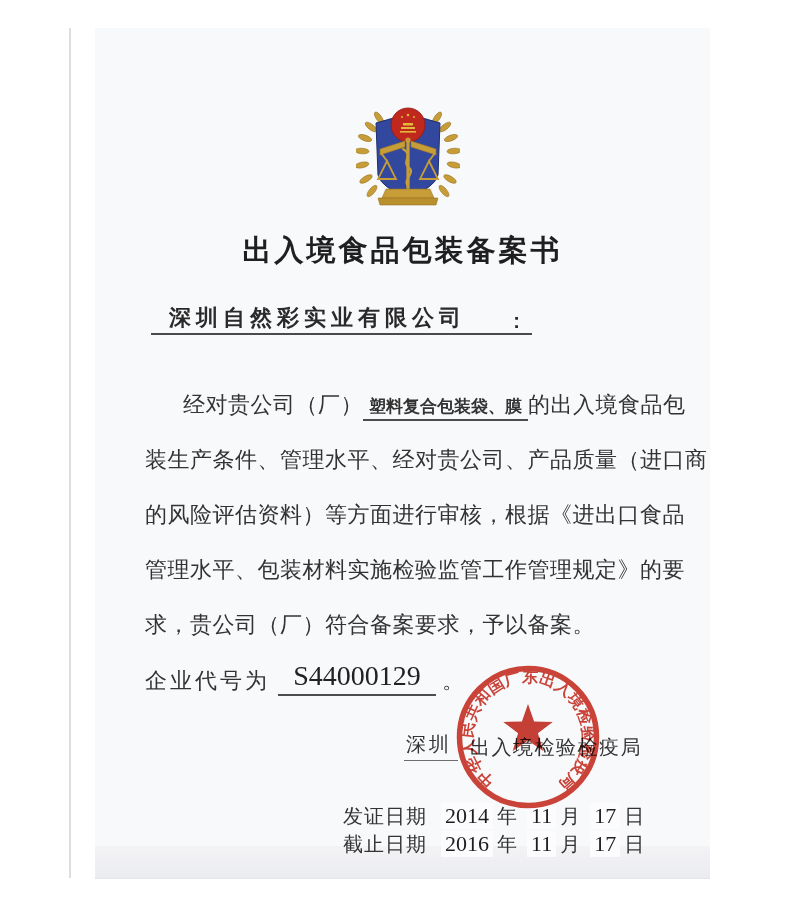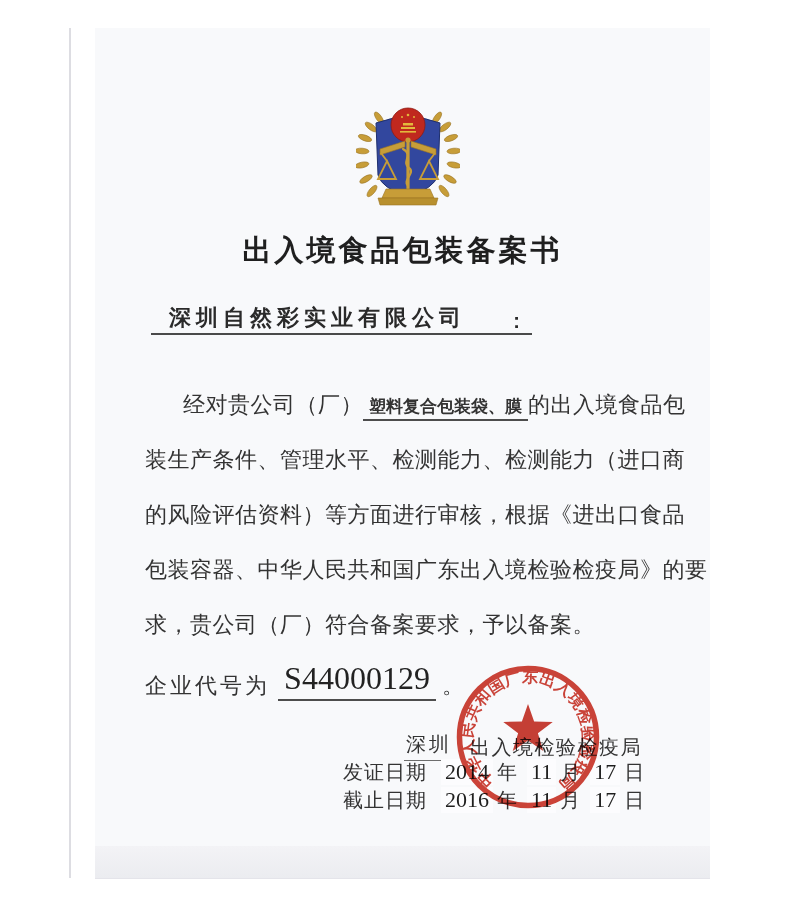--- a/index.html
+++ b/index.html
@@ -22,33 +22,33 @@
   .bl1{top:390px;left:183px;}
   .bl2{top:445px;}
   .bl3{top:500px;}
   .bl4{top:555px;}
   .bl5{top:610px;text-align:center;}
   .fill-blank{font-size:17px;font-weight:bold;color:#333333;border-bottom:2px solid #4d4d4d;
         padding:0 6px 3px 6px;letter-spacing:0;margin-top:12px;}
   .code-line{position:absolute;left:145px;top:660px;display:flex;align-items:flex-end;
         font-size:22px;color:#333333;}
   .code-label{letter-spacing:3px;}
-  .code-value{font-family:"Liberation Serif",serif;font-size:32px;color:#222222;
+  .code-value{font-family:"Liberation Serif",serif;font-size:28px;color:#222222;
         min-width:158px;text-align:center;border-bottom:2px solid #4d4d4d;
         padding-bottom:2px;margin-left:8px;}
   .code-period{margin-left:6px;}
   .issuer-line{position:absolute;left:404px;top:731px;display:flex;gap:12px;
         font-size:20px;color:#333333;align-items:flex-end;}
   .issuer-city{border-bottom:1.5px solid #6d6d6d;padding:0 6px 2px 2px;letter-spacing:3px;}
   .issuer-agency{letter-spacing:1.5px;}
   .date-line{position:absolute;left:343px;display:flex;align-items:baseline;
         font-size:20px;color:#333333;white-space:nowrap;}
   .date-issue{top:759px;}
   .date-expiry{top:787px;}
-  .date-label{margin-right:14px;letter-spacing:1px;}
+  .date-label{margin-right:14px;letter-spacing:1px;margin-top:44px;}
   .date-num{font-family:"Liberation Serif",serif;font-size:22px;color:#1e1e1e;
         background:#fcfcfe;padding:0 4px;}
   .date-unit{margin:0 10px 0 4px;}
   .stamp{position:absolute;left:454px;top:663px;width:148px;height:148px;
         mix-blend-mode:multiply;opacity:0.92;}
 </style>
 </head>
 <body>
 
 <div class="page">
@@ -112,23 +112,23 @@
   <div class="doc-title">出入境食品包装备案书</div>
 
   <div class="recipient">
     <span class="name">深圳自然彩实业有限公司</span>
     <span class="colon">:</span>
   </div>
 
   <div class="body-line bl1">
     <span>经对贵公司（厂）</span><span class="fill-blank">塑料复合包装袋、膜</span><span>的出入境食品包</span>
   </div>
-  <div class="body-line bl2">装生产条件、管理水平、检测能力、检测能力（进口商</div>
+  <div class="body-line bl2">装生产条件、管理水平、经对贵公司、产品质量（进口商</div>
   <div class="body-line bl3">的风险评估资料）等方面进行审核，根据《进出口食品</div>
-  <div class="body-line bl4">包装容器、中华人民共和国广东出入境检验检疫局》的要</div>
+  <div class="body-line bl4">管理水平、包装材料实施检验监管工作管理规定》的要</div>
   <div class="body-line bl5">求，贵公司（厂）符合备案要求，予以备案。</div>
 
   <div class="code-line">
     <span class="code-label">企业代号为</span>
     <span class="code-value">S44000129</span>
     <span class="code-period">。</span>
   </div>
 
   <div class="issuer-line">
     <span class="issuer-city">深圳</span>

